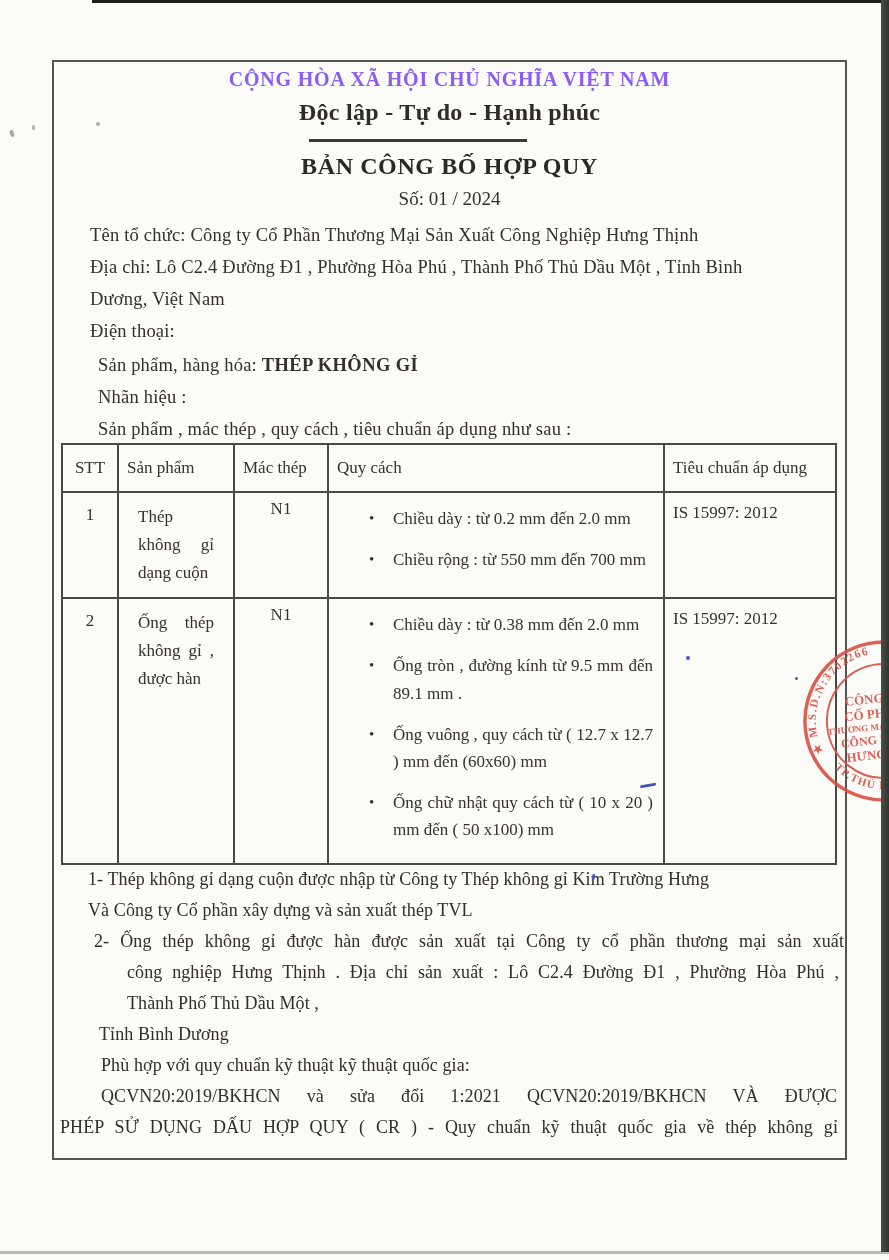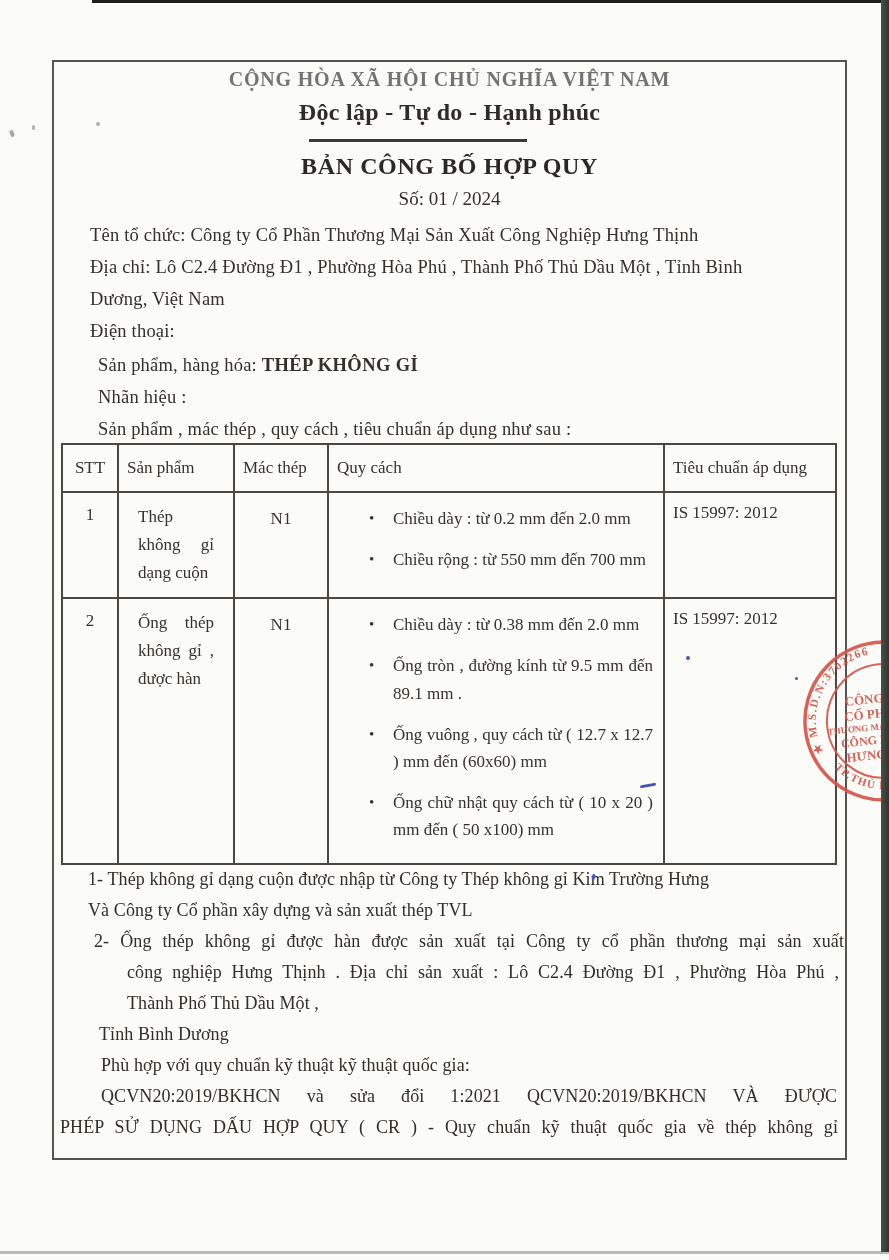--- a/index.html
+++ b/index.html
@@ -14,21 +14,21 @@
   }
   
   .scan-top-line{position:absolute;left:92px;top:0;width:797px;height:3px;background:#1e1e1c;}
   .scan-right-strip{position:absolute;left:881px;top:0;width:8px;height:1252px;background:linear-gradient(90deg,#4a4f4a,#30342f);z-index:30;}
   .scan-bottom-line{position:absolute;left:0;top:1251px;width:889px;height:3px;background:#b7bbb8;}
   .doc-border{position:absolute;left:52px;top:60px;width:795px;height:1100px;border:2px solid #56544f;box-sizing:border-box;background:transparent;}
 
   .l{position:absolute;white-space:nowrap;}
   .center{position:absolute;left:52px;width:795px;text-align:center;white-space:nowrap;}
 
-  .nat-title{top:68px;font-size:20px;font-weight:bold;letter-spacing:0.8px;color:#737373;}
+  .nat-title{top:68px;font-size:20px;font-weight:bold;letter-spacing:0.8px;color:#8b5cf6;}
   .motto{top:99px;font-size:24px;font-weight:bold;letter-spacing:0.3px;color:#2e2b28;}
   .motto-underline{position:absolute;left:309px;top:139px;width:218px;height:2.5px;background:#3c3a37;}
   .doc-title{top:153px;font-size:24px;font-weight:bold;letter-spacing:0.6px;color:#2b2926;}
   .doc-number{top:188px;font-size:19px;color:#332f2b;}
 
   .bodyline{font-size:18.5px;letter-spacing:0.2px;line-height:32px;}
   .org{left:90px;top:219px;}
   .address{left:90px;top:251px;width:668px;white-space:normal;}
   .phone{left:90px;top:315px;}
   .product{left:98px;top:349px;}
@@ -47,21 +47,21 @@
   table.spec-table col.c4{width:336px;}
   table.spec-table col.c5{width:172px;}
   table.spec-table th,table.spec-table td{border:2px solid #4b4844;font-weight:normal;}
   table.spec-table tr.hrow{height:48px;}
   table.spec-table tr.r1{height:100px;}
   table.spec-table tr.r2{height:235px;}
   th.h{padding:6px 8px;text-align:left;vertical-align:middle;}
   th.h-stt{text-align:center;padding:6px 2px;}
   td.stt{text-align:center;vertical-align:top;padding-top:12px;}
   td.product-cell{vertical-align:top;padding:10px 19px;text-align:justify;line-height:1.65;}
-  td.grade{text-align:center;vertical-align:top;padding-top:16px;}
+  td.grade{text-align:center;vertical-align:top;padding-top:6px;}
   td.specs{vertical-align:top;padding:12px 10px 6px 0;}
   .spec{position:relative;margin:0 0 14px 64px;text-align:justify;line-height:1.6;}
   .bullet{position:absolute;left:-24px;top:1px;font-size:15px;}
   td.standard{vertical-align:top;padding:10px 8px;}
 
   .noteline{font-size:18px;letter-spacing:0.1px;color:#322e2a;}
   .jl{white-space:normal;text-align:justify;text-align-last:justify;}
   .n1l1{left:88px;top:869px;}
   .n1l2{left:88px;top:900px;}
   .n2l1{left:94px;top:931px;width:750px;}

